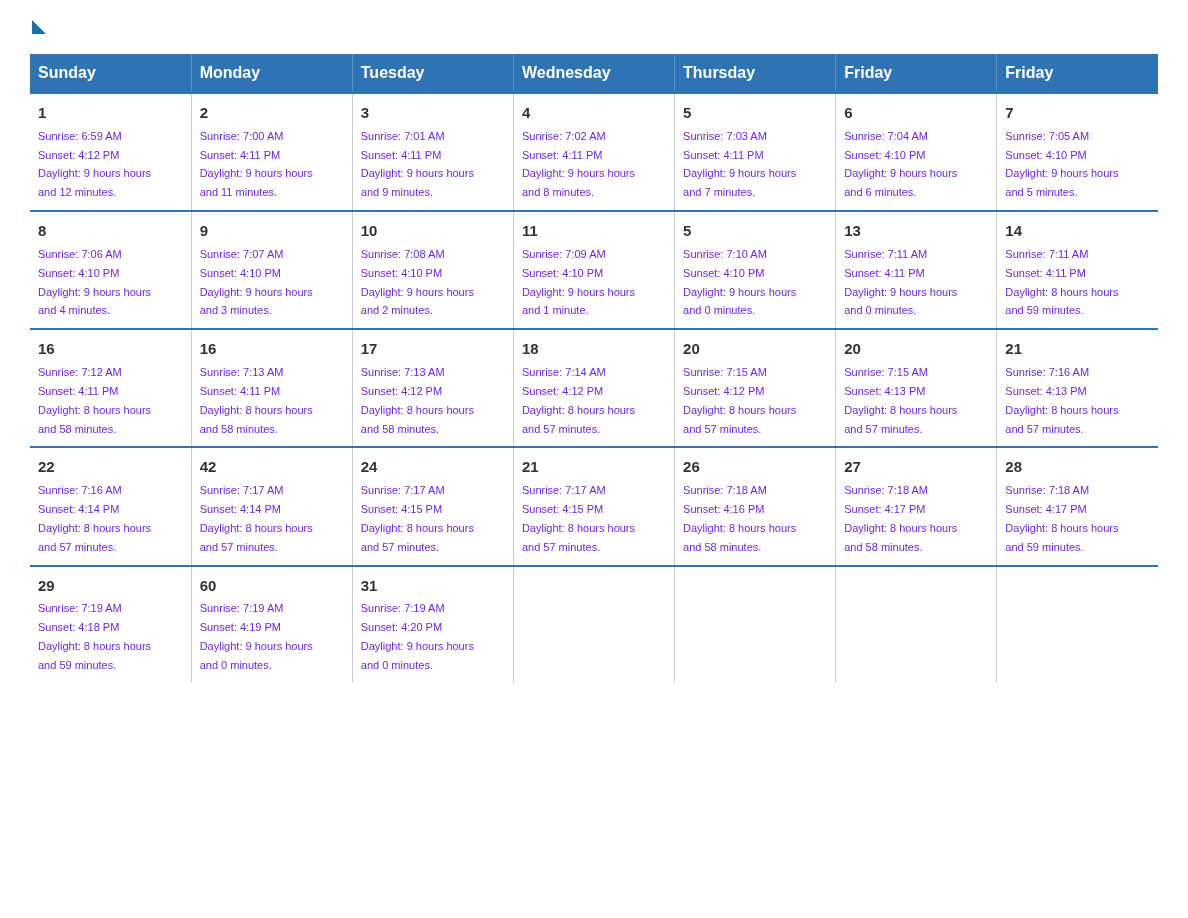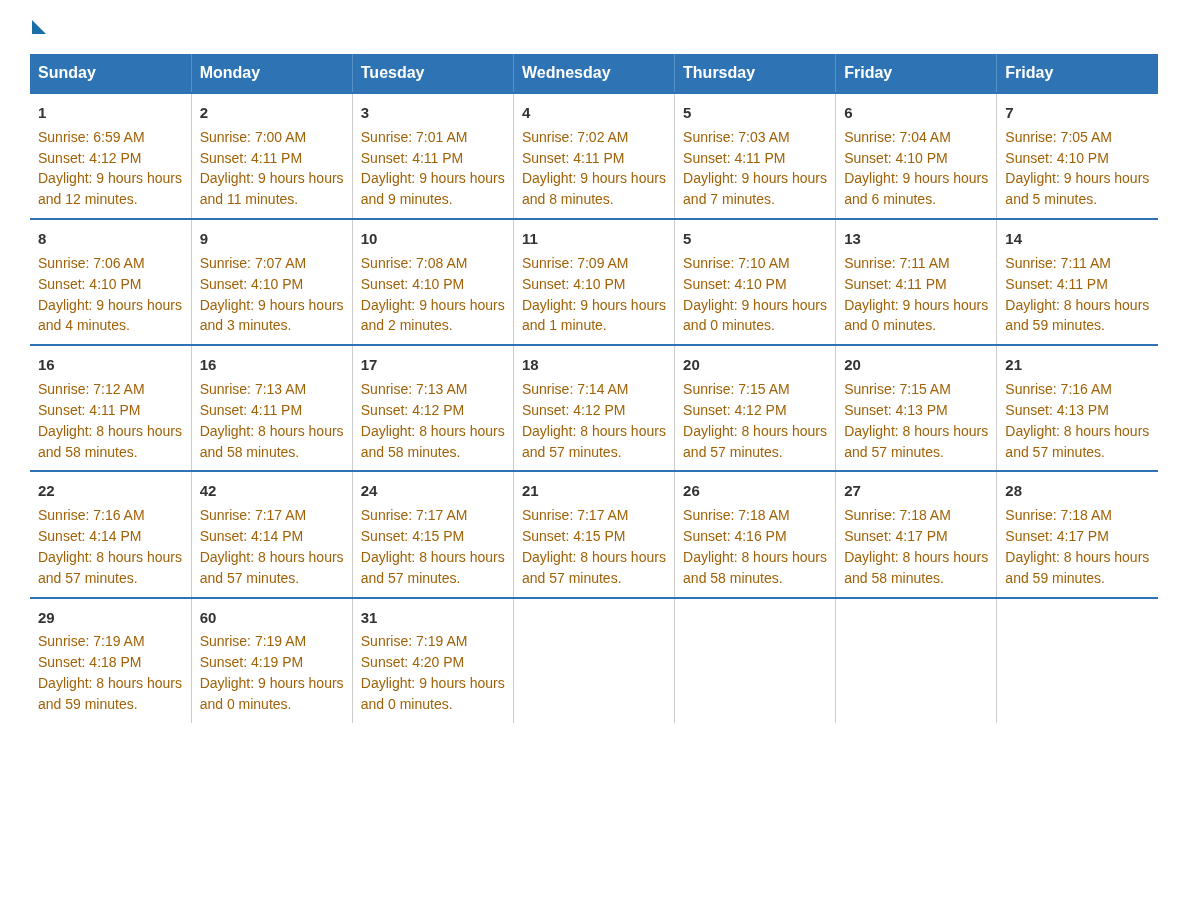--- a/index.html
+++ b/index.html
@@ -89,22 +89,22 @@
     tbody tr td:last-child {
       border-right: none;
     }
     .day-num {
       font-size: 15px;
       font-weight: bold;
       margin-bottom: 3px;
       display: block;
     }
     .day-info {
-      font-size: 14px;
-      color: #a16207;
+      font-size: 11px;
+      color: #6d28d9;
     }
   </style>
 </head>
 <body>
 
 <div class="header-area">
   <div class="logo-area">
     <div class="logo-text">
       <span class="logo-general"></span>
       <span class="logo-triangle"></span>

